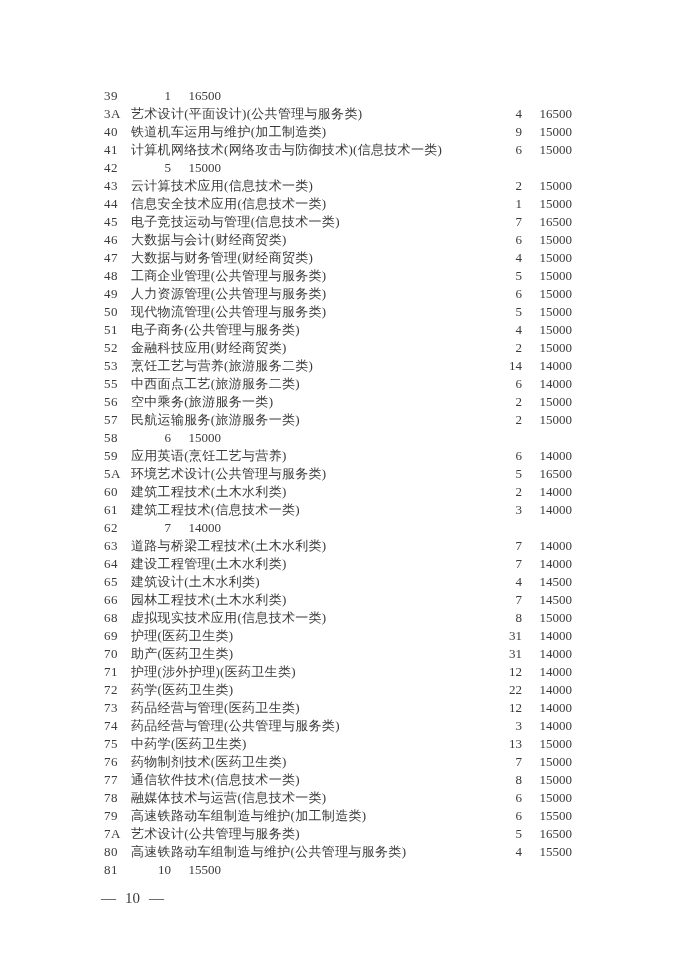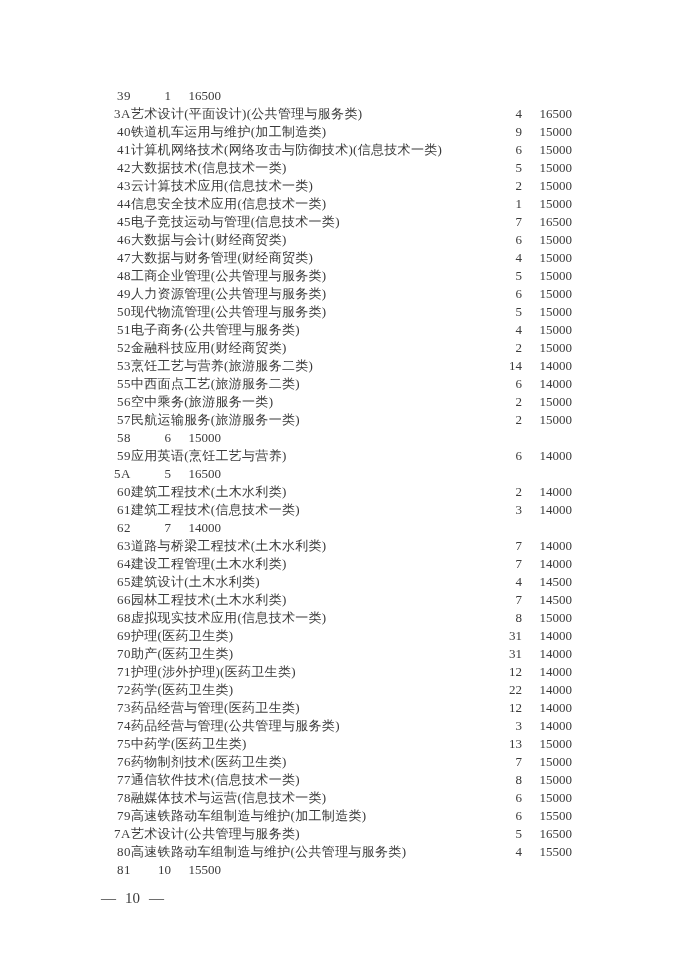--- a/index.html
+++ b/index.html
@@ -27,21 +27,20 @@
     align-items: baseline;
     height: 18px;
     font-size: 13px;
     line-height: 18px;
     white-space: nowrap;
   }
   .cell.code {
     width: 27px;
     flex: 0 0 27px;
     letter-spacing: 0.5px;
-    text-align: right;
   }
   .cell.name {
     flex: 1 1 auto;
     overflow: hidden;
     letter-spacing: 0.3px;
   }
   .cell.quota {
     flex: 0 0 40px;
     width: 40px;
     text-align: right;
@@ -88,21 +87,20 @@
         <span class="cell fee">15000</span>
       </div>
       <div class="row">
         <span class="cell code">41</span>
         <span class="cell name">计算机网络技术(网络攻击与防御技术)(信息技术一类)</span>
         <span class="cell quota">6</span>
         <span class="cell fee">15000</span>
       </div>
       <div class="row">
         <span class="cell code">42</span>
-        <span class="cell name">大数据技术(信息技术一类)</span>
         <span class="cell quota">5</span>
         <span class="cell fee">15000</span>
       </div>
       <div class="row">
         <span class="cell code">43</span>
         <span class="cell name">云计算技术应用(信息技术一类)</span>
         <span class="cell quota">2</span>
         <span class="cell fee">15000</span>
       </div>
       <div class="row">
@@ -189,20 +187,21 @@
         <span class="cell fee">15000</span>
       </div>
       <div class="row">
         <span class="cell code">59</span>
         <span class="cell name">应用英语(烹饪工艺与营养)</span>
         <span class="cell quota">6</span>
         <span class="cell fee">14000</span>
       </div>
       <div class="row">
         <span class="cell code">5A</span>
+        <span class="cell name">环境艺术设计(公共管理与服务类)</span>
         <span class="cell quota">5</span>
         <span class="cell fee">16500</span>
       </div>
       <div class="row">
         <span class="cell code">60</span>
         <span class="cell name">建筑工程技术(土木水利类)</span>
         <span class="cell quota">2</span>
         <span class="cell fee">14000</span>
       </div>
       <div class="row">

